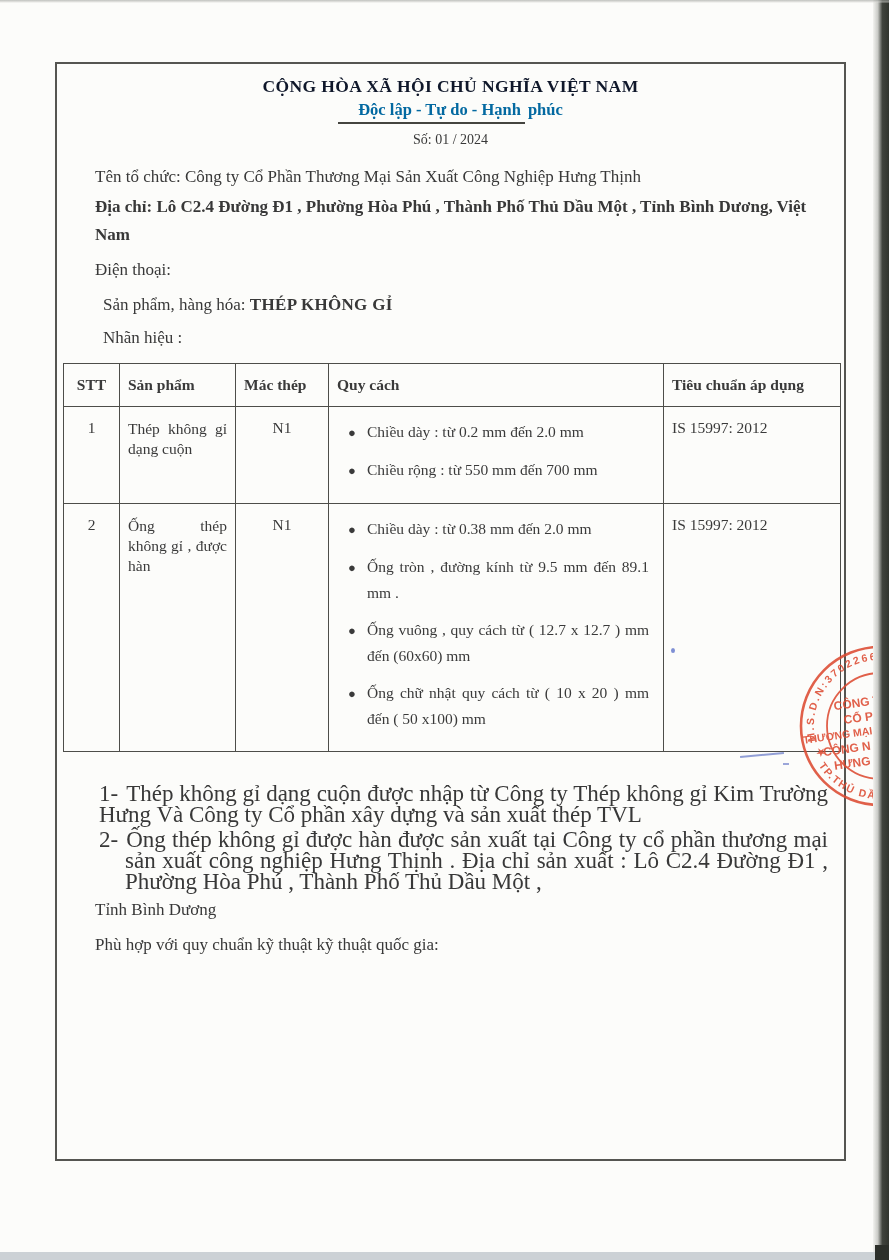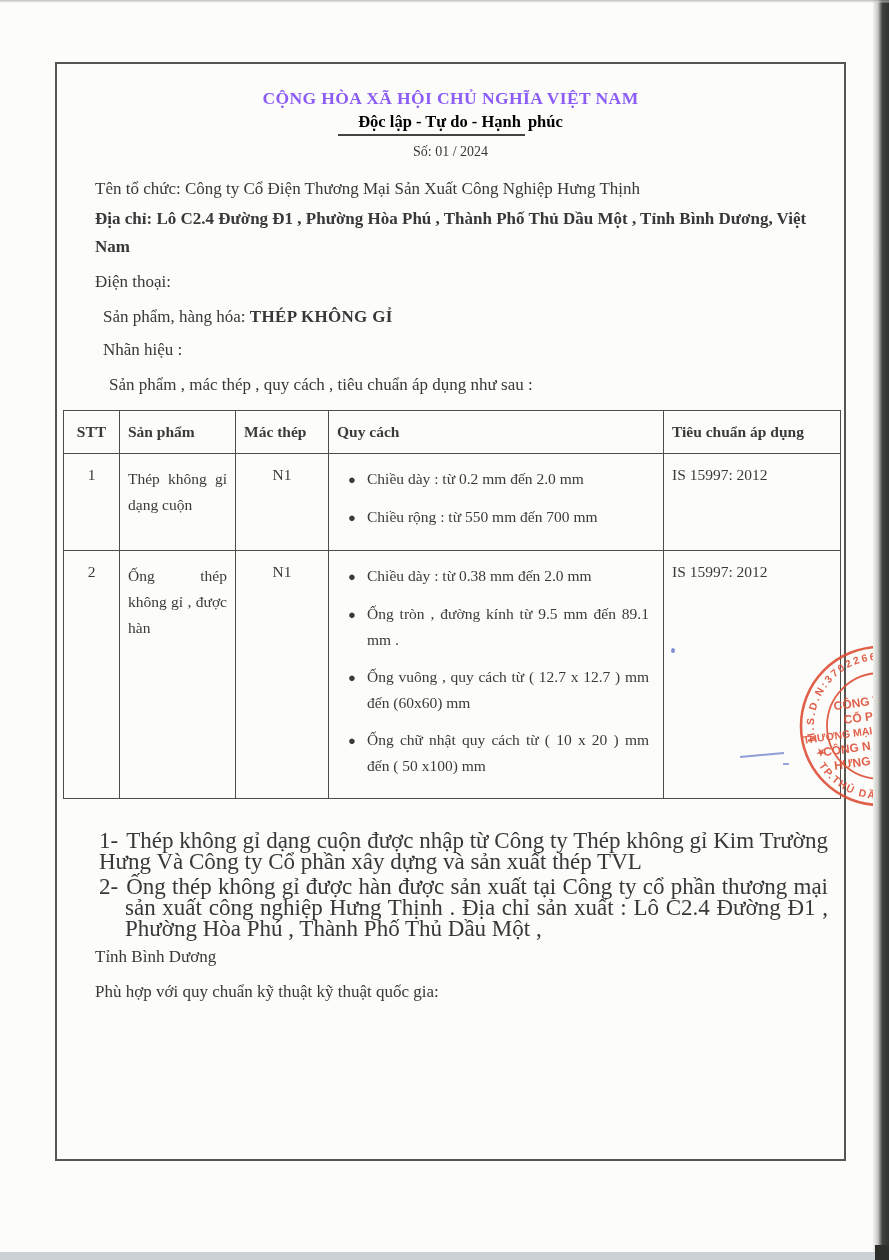--- a/index.html
+++ b/index.html
@@ -24,22 +24,22 @@
 
   
   .frame {
     position:absolute; left:55px; top:62px;
     width:791px; height:1099px;
     border:2px solid #555551;
     background:transparent;
   }
 
   .center { text-align:center; }
-  .hdr-national { margin-top:24px; font-size:17.5px; font-weight:bold; letter-spacing:.4px; color:#8b5cf6; }
-  .hdr-motto { margin-top:3px; font-size:16.5px; font-weight:bold; color:#000000; }
+  .hdr-national { margin-top:12px; font-size:17.5px; font-weight:bold; letter-spacing:.4px; color:#0f172a; }
+  .hdr-motto { margin-top:3px; font-size:16.5px; font-weight:bold; color:#0369a1; }
   .hdr-motto .u { display:inline-block; border-bottom:2px solid #44443f; padding:0 4px 2px 20px; }
   .hdr-motto .tail { margin-left:3px; }
   .doc-title { margin-top:26px; font-size:21px; font-weight:bold; letter-spacing:.6px; color:#333; }
   .doc-number { margin-top:8px; font-size:14px; }
 
   p.body-line { font-size:17px; line-height:28px; }
   .p-org     { margin:15px 18px 0 38px; }
   .p-address { margin:2px 14px 0 38px;font-weight:bold; }
   .p-phone   { margin:7px 0 0 38px; }
   .p-product { margin:7px 0 0 46px; }
@@ -55,21 +55,21 @@
     color:#3a3a3a;
     table-layout:fixed;
   }
   table.spec th, table.spec td { border:1.5px solid #4d4d49; }
   col.c-stt { width:56px; } col.c-sp { width:116px; } col.c-mt { width:93px; }
   col.c-qc { width:335px; } col.c-tc { width:177px; }
   table.spec th { font-weight:bold; height:43px; text-align:left; padding:4px 8px; }
   table.spec th.th-stt { text-align:center; padding:4px 2px; }
   table.spec td { vertical-align:top; padding:12px 8px 8px 8px; }
   td.cell-stt { text-align:center; }
-  td.cell-sp  { text-align:justify; padding-right:10px; line-height:26px; }
+  td.cell-sp  { text-align:justify; padding-right:10px; line-height:20px; }
   td.cell-mt  { text-align:center; }
   td.cell-qc  { padding-left:4px; }
   td.cell-tc  { padding-left:10px; }
   .row-1 td { height:97px; }
   .row-2 td { height:243px; }
   ul.qc-list { list-style:none; }
   ul.qc-list li { display:flex; margin-bottom:11px; line-height:26px; }
   ul.qc-list .bullet { flex:0 0 30px; text-align:center; font-size:13px; padding-top:1px; }
   ul.qc-list .qc-text { flex:1; text-align:justify; padding-right:6px; }
 
@@ -98,26 +98,25 @@
 
   <div class="frame">
 
     <div class="center hdr-national">CỘNG HÒA XÃ HỘI CHỦ NGHĨA VIỆT NAM</div>
     <div class="center hdr-motto">
       <span class="u">Độc lập - Tự do - Hạnh</span><span class="tail">phúc</span>
     </div>
 
     <div class="center doc-number">Số: 01 / 2024</div>
 
-    <p class="body-line p-org">Tên tổ chức: Công ty Cổ Điện Thương Mại Sản Xuất Công Nghiệp Hưng Thịnh</p>
+    <p class="body-line p-org">Tên tổ chức: Công ty Cổ Phần Thương Mại Sản Xuất Công Nghiệp Hưng Thịnh</p>
     <p class="body-line p-address">Địa chỉ: Lô C2.4 Đường Đ1 , Phường Hòa Phú , Thành Phố Thủ Dầu Một , Tỉnh Bình Dương, Việt Nam</p>
     <p class="body-line p-phone">Điện thoại:</p>
     <p class="body-line p-product"><span>Sản phẩm, hàng hóa: </span><b>THÉP KHÔNG GỈ</b></p>
     <p class="body-line p-brand">Nhãn hiệu :</p>
-    <p class="body-line p-intro">Sản phẩm , mác thép , quy cách , tiêu chuẩn áp dụng như sau :</p>
 
     <table class="spec">
       <colgroup>
         <col class="c-stt">
           <col class="c-sp">
           <col class="c-mt">
           <col class="c-qc">
           <col class="c-tc">
       </colgroup>
       <thead>

